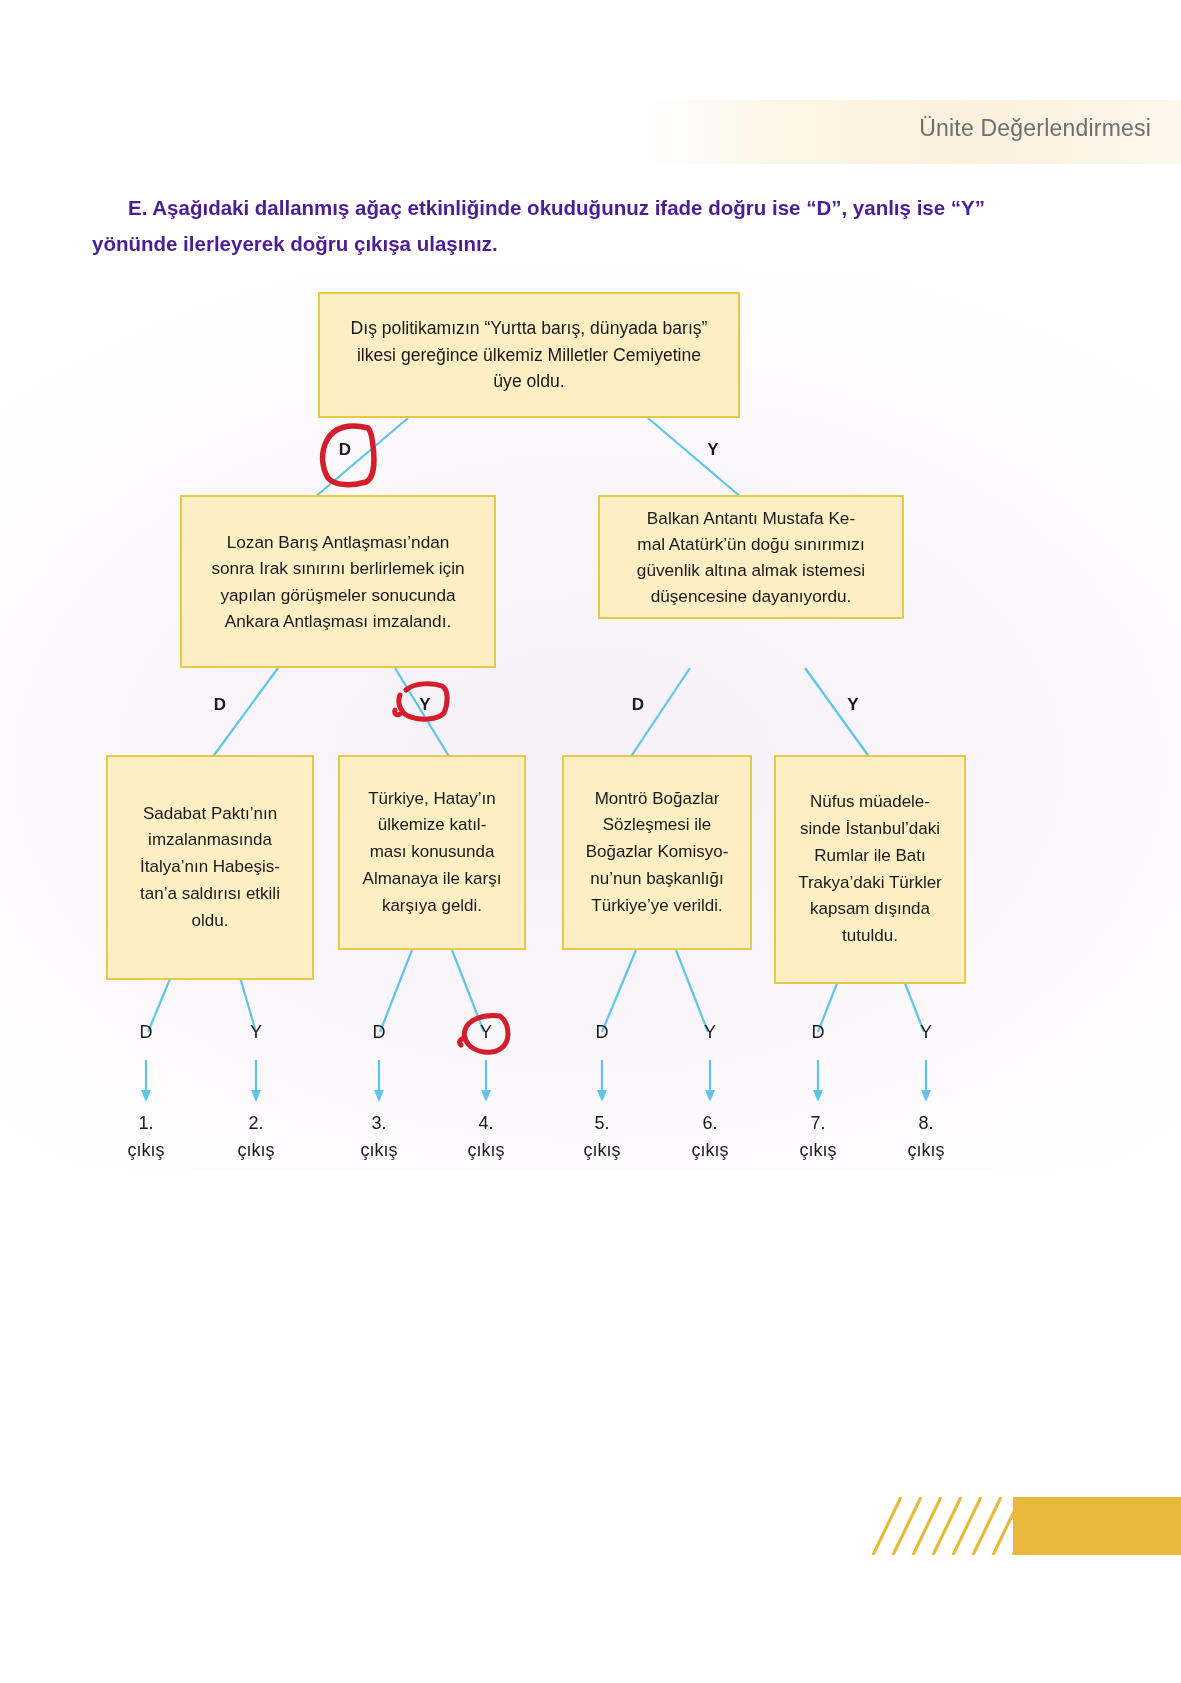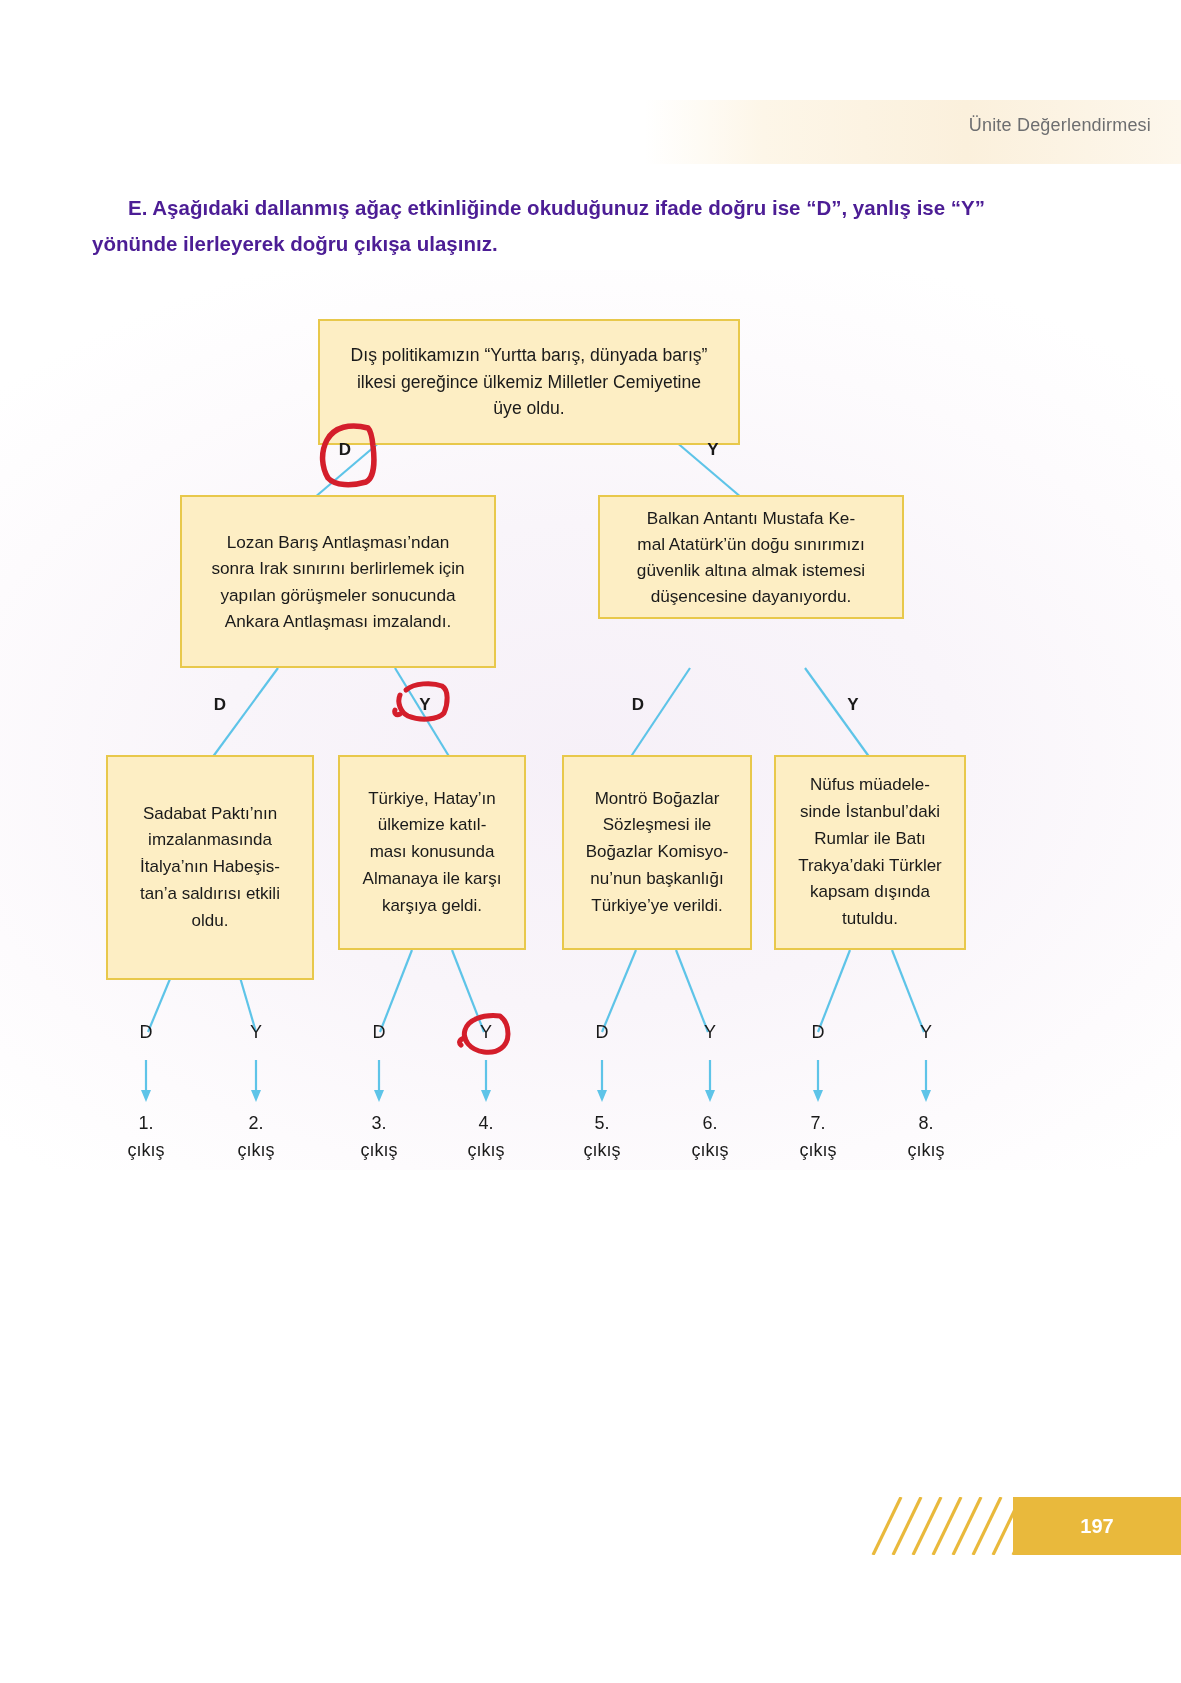--- a/index.html
+++ b/index.html
@@ -12,21 +12,21 @@
     overflow:hidden;
   }
 
   
   #header-band{
     position:absolute; left:645px; top:100px; width:536px; height:64px;
     background:linear-gradient(90deg,#ffffff 0%, #fdf6e8 22%, #fbf0dc 60%, #fdf7ec 100%);
   }
   #header-title{
     position:absolute; right:30px; top:115px;
-    font-size:18px; color:#6d6e70; letter-spacing:.2px;
+    font-size:23px; color:#6d6e70; letter-spacing:.2px;
     white-space:nowrap;
   }
 
   
   #question{
     position:absolute; left:92px; top:190px; width:900px;
     font-size:20.5px; font-weight:bold; color:#4c1d95;
     line-height:1.75;
     text-align:left;
   }
@@ -140,21 +140,21 @@
       <polygon points="256,832 251,820 261,820"></polygon>
       <polygon points="379,832 374,820 384,820"></polygon>
       <polygon points="486,832 481,820 491,820"></polygon>
       <polygon points="602,832 597,820 607,820"></polygon>
       <polygon points="710,832 705,820 715,820"></polygon>
       <polygon points="818,832 813,820 823,820"></polygon>
       <polygon points="926,832 921,820 931,820"></polygon>
     </g>
   </svg>
 
-  <div class="node root" style="left:318px; top:22px; width:422px; height:126px;margin-top:27px;">
+  <div class="node root" style="left:318px; top:22px; width:422px; height:126px;">
     <span>Dış politikamızın “Yurtta barış, dünyada barış”
 ilkesi gereğince ülkemiz Milletler Cemiyetine
 üye oldu.</span>
   </div>
 
   <div class="branch-label" style="left:325px; top:440px;"></div>
   <div class="branch-label" style="left:325px; top:170px;">D</div>
   <div class="branch-label" style="left:693px; top:170px;">Y</div>
 
   <svg class="scribble" style="left:310px; top:150px; width:80px; height:68px;" viewBox="0 0 80 68" xmlns="http://www.w3.org/2000/svg">
@@ -198,21 +198,21 @@
 Almanaya ile karşı
 karşıya geldi.</span>
   </div>
   <div class="node leaf" style="left:562px; top:485px; width:190px; height:195px;">
     <span>Montrö Boğazlar
 Sözleşmesi ile
 Boğazlar Komisyo-
 nu’nun başkanlığı
 Türkiye’ye verildi.</span>
   </div>
-  <div class="node leaf" style="left:774px; top:485px; width:192px; height:195px;">
+  <div class="node leaf" style="left:774px; top:485px; width:192px; height:229px;">
     <span>Nüfus müadele-
 sinde İstanbul’daki
 Rumlar ile Batı
 Trakya’daki Türkler
 kapsam dışında
 tutuldu.</span>
   </div>
 
   <div class="exit-label" style="left:123px; top:752px;">D</div>
   <div class="exit-label" style="left:233px; top:752px;">Y</div>
@@ -270,14 +270,13 @@
       <line x1="32" y1="58" x2="60" y2="0"></line>
       <line x1="52" y1="58" x2="80" y2="0"></line>
       <line x1="72" y1="58" x2="100" y2="0"></line>
       <line x1="92" y1="58" x2="120" y2="0"></line>
       <line x1="112" y1="58" x2="140" y2="0"></line>
       <line x1="132" y1="58" x2="160" y2="0"></line>
       <line x1="152" y1="58" x2="180" y2="0"></line>
     </g>
   </svg>
   <div id="page-box"></div>
-  <div id="page-num">197</div>
 </div>
 
 </body></html>

